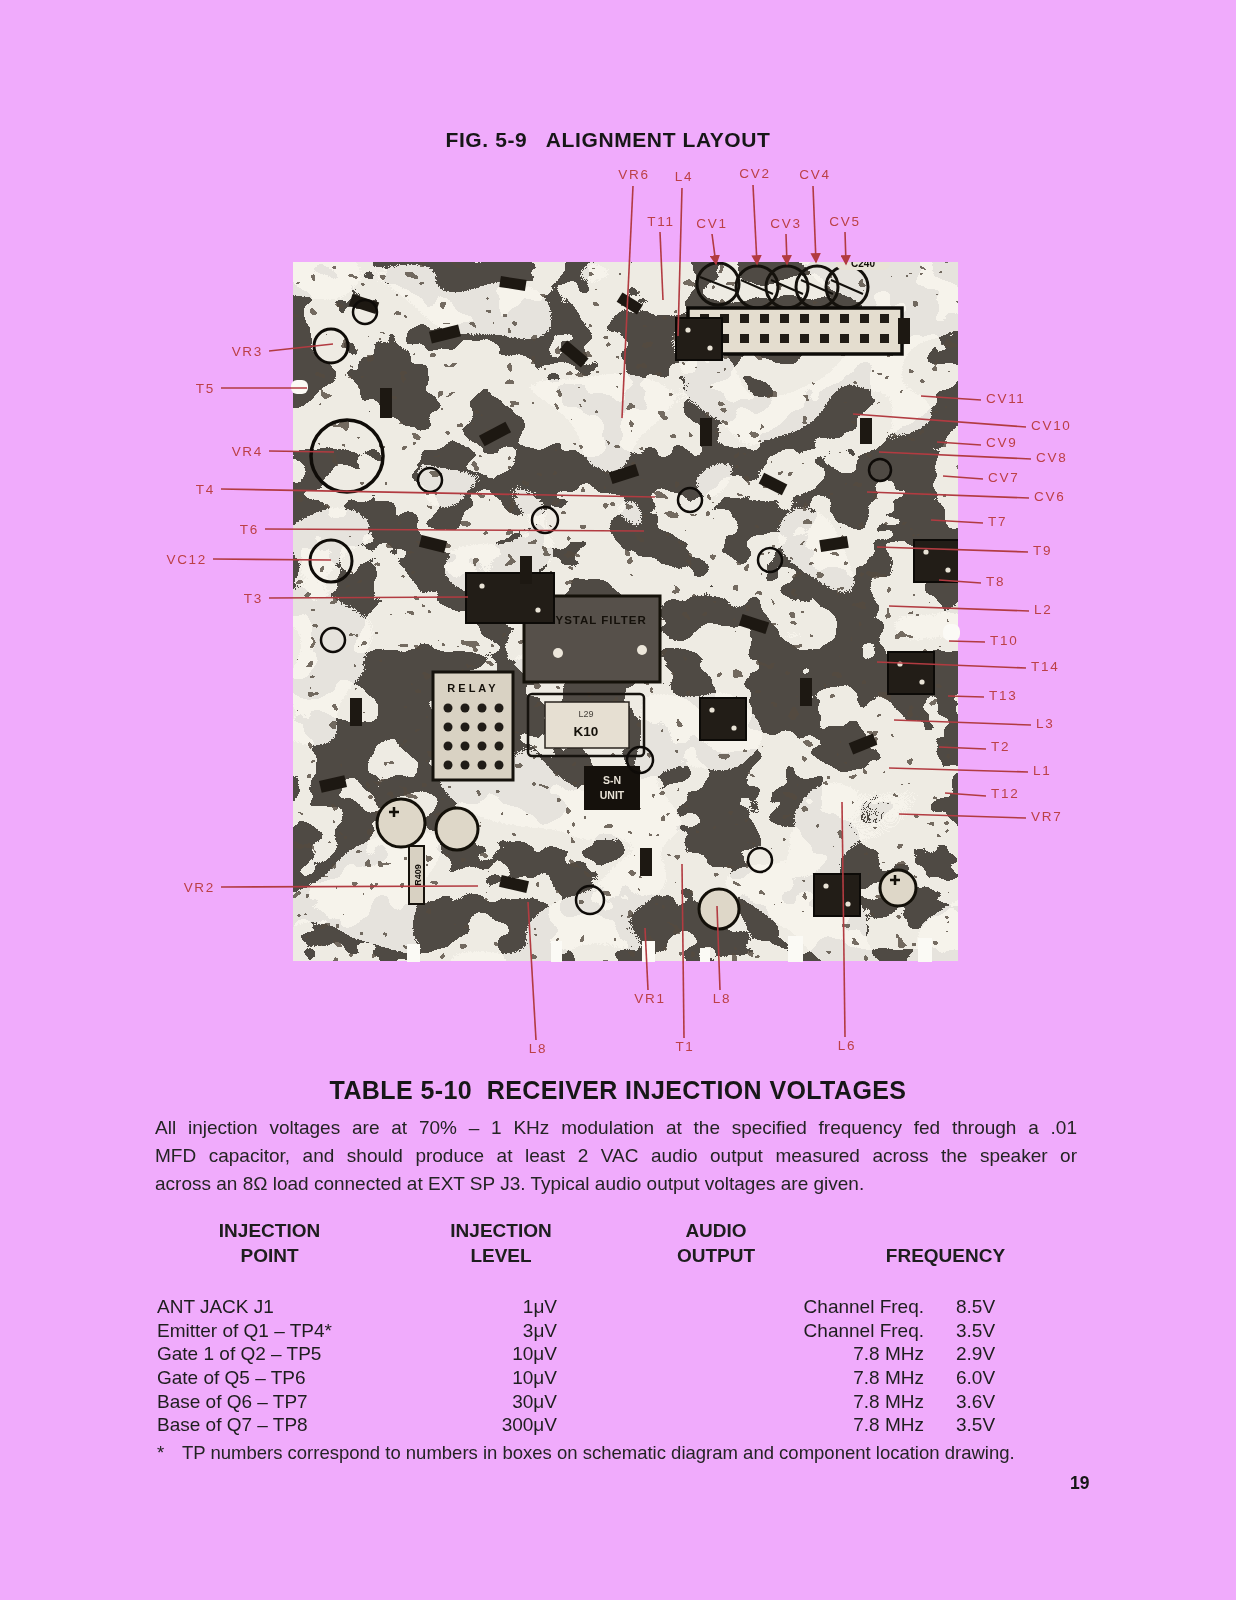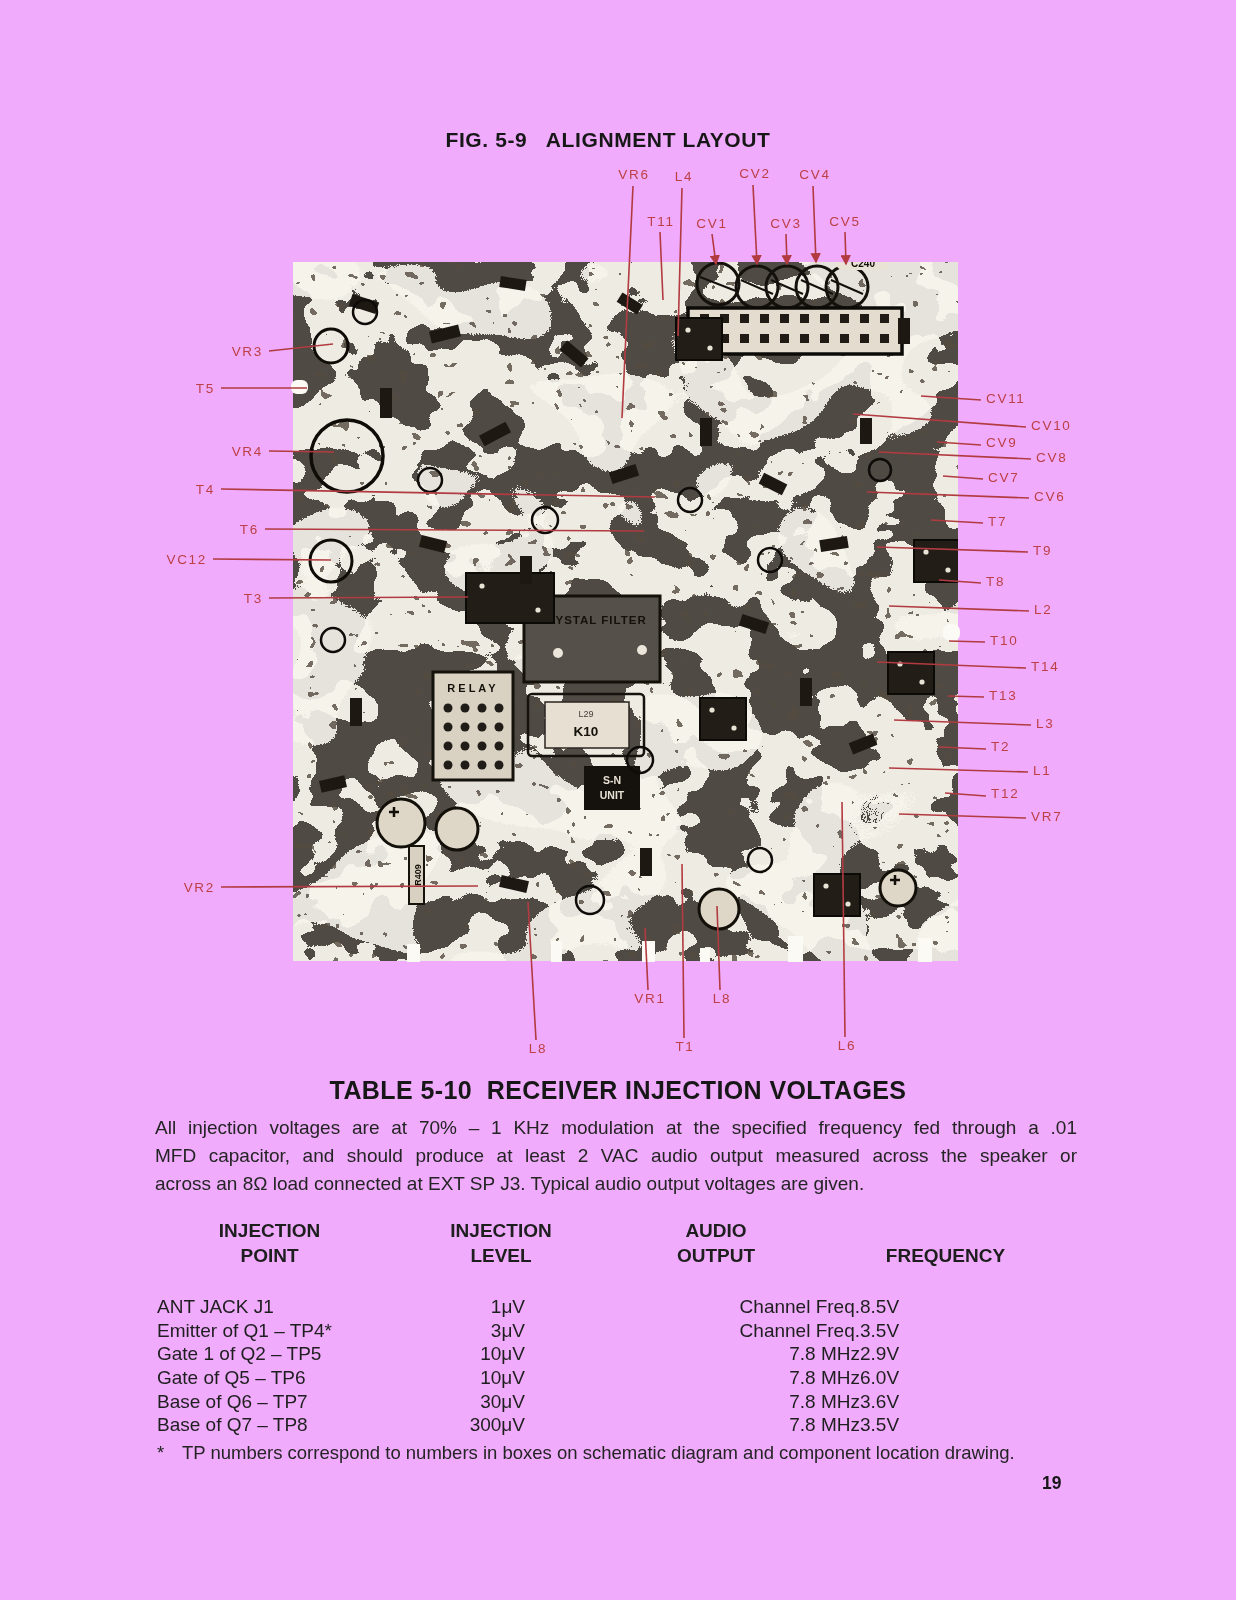--- a/index.html
+++ b/index.html
@@ -26,28 +26,28 @@
   .intro{top:1114px;left:155px;width:922px;font-size:19px;line-height:28.2px;color:#242424;}
   .intro .ln{white-space:nowrap;}
   .intro .just{text-align:justify;text-align-last:justify;}
   .vtable{top:1218px;left:157px;width:918px;font-size:19px;color:#1e1e1e;}
   .hrow,.trow{display:grid;grid-template-columns:225px 238px 240px 215px;}
   .th{font-weight:bold;text-align:center;line-height:25px;}
   .th .l{display:block;white-space:pre;}
   .th-freq{padding-right:44px;}
   .th-out{padding-right:48px;}
   #table-rows{margin-top:27px;}
-  .trow{height:23.7px;line-height:23.7px;}
+  .trow{height:23.7px;line-height:23.7px;gap:32px;}
   .td-point{text-align:left;}
   .td-level{text-align:right;padding-right:95px;}
   .td-freq{text-align:right;padding-left:10px;}
   .td-out{text-align:left;padding-right:48px;}
   .footnote{top:1442px;left:157px;width:940px;font-size:18.5px;color:#242424;display:flex;}
   .footnote .mark{width:25px;flex:none;}
-  .pageno{top:1473px;left:1042px;font-size:17.5px;font-weight:bold;color:#171717;}
+  .pageno{top:1473px;left:1070px;font-size:17.5px;font-weight:bold;color:#171717;}
 </style>
 </head>
 <body>
 
 <div class="page">
 
   <div class="abs fig-title">FIG. 5-9   ALIGNMENT LAYOUT</div>
 
   <svg id="figure-svg" width="1236" height="1075" viewBox="0 0 1236 1075">
     <defs>

